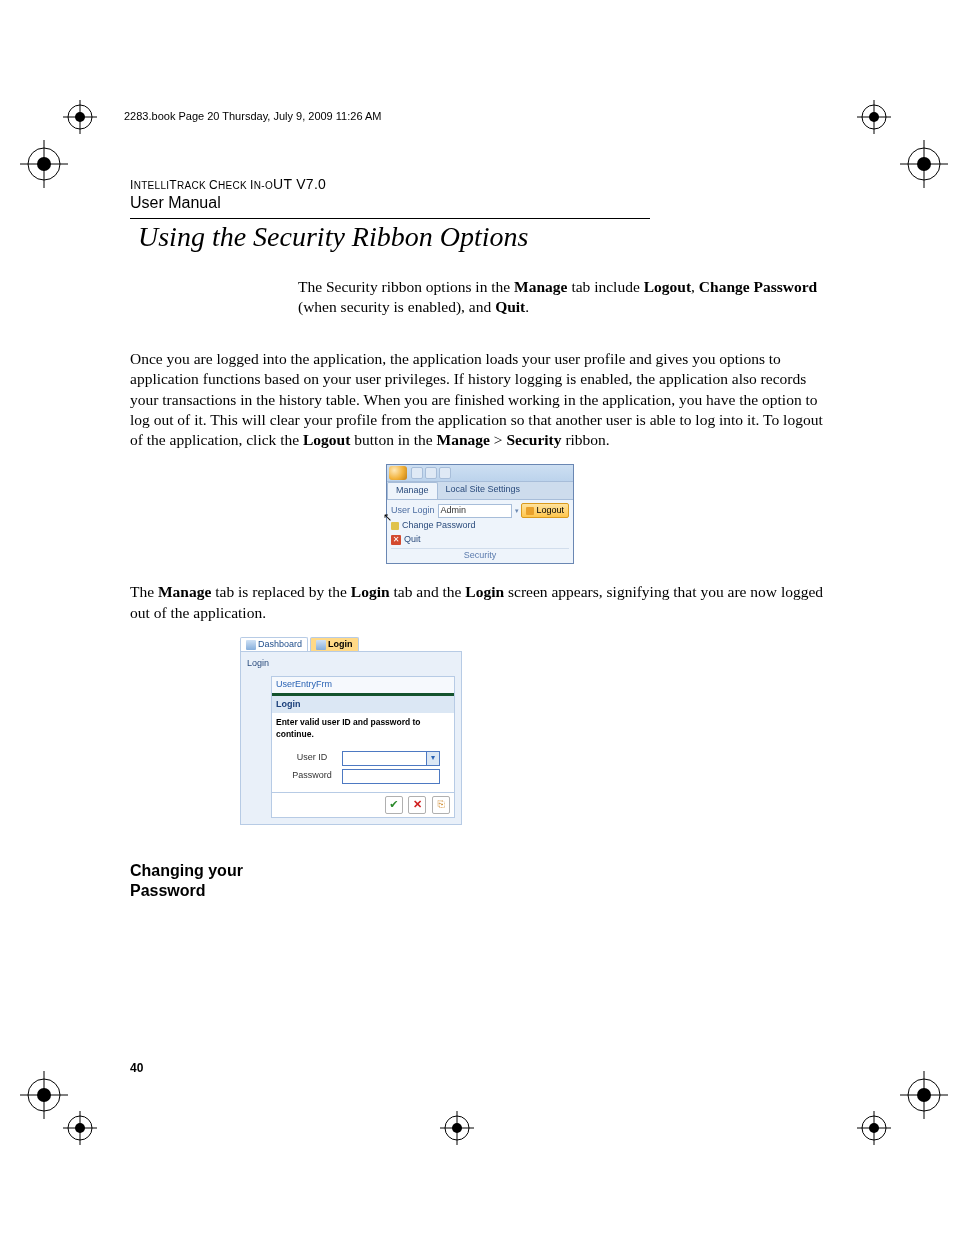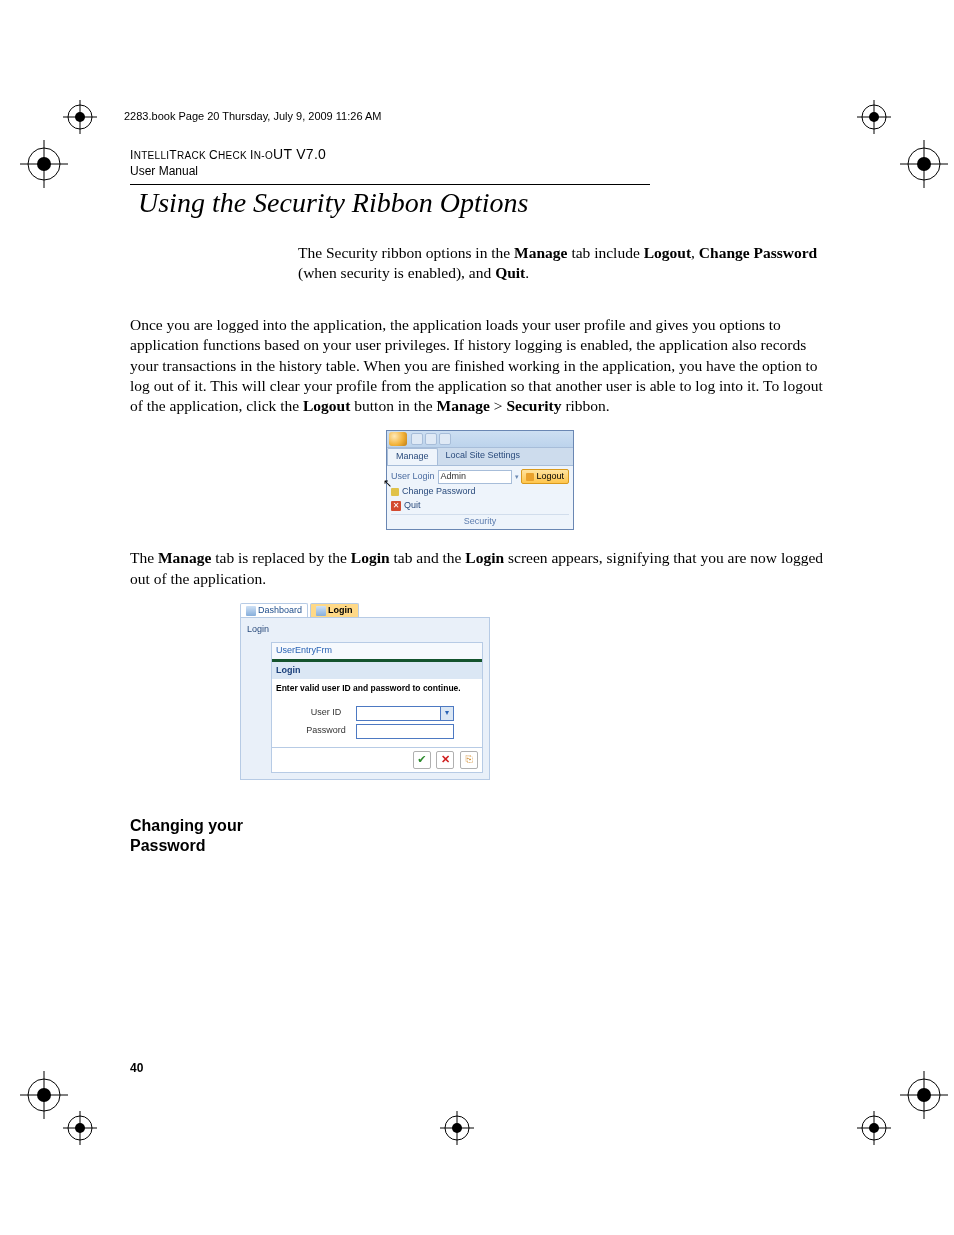--- a/index.html
+++ b/index.html
@@ -26,32 +26,32 @@
   .content {
     position: absolute;
     left: 130px;
     top: 110px;
     width: 700px;
   }
   .bookinfo {
     font-family: Arial, Helvetica, sans-serif;
     font-size: 11px;
     color: #000;
-    margin-bottom: 24px;
+    margin-bottom: 54px;
     margin-left: -6px;
   }
   .doc-header {
     font-family: Arial, Helvetica, sans-serif;
     font-size: 12px;
     letter-spacing: 0.3px;
     margin: 0 0 2px 0;
   }
   .doc-sub {
     font-family: Arial, Helvetica, sans-serif;
-    font-size: 12px;
+    font-size: 16px;
     margin: 0 0 6px 0;
   }
   .title-rule {
     border: none;
     border-top: 1px solid #000;
     margin: 0 0 2px 0;
     width: 520px;
   }
   .page-title {
     font-style: italic;
@@ -197,21 +197,21 @@
   }
   .ribbon-group-label {
     text-align: center;
     color: #5b7bad;
     font-size: 9px;
     border-top: 1px solid #d1ddec;
     margin-top: 2px;
     padding-top: 1px;
   }
   .login-shot {
-    width: 250px;
+    width: 222px;
     font-family: "Segoe UI", Arial, sans-serif;
     font-size: 9px;
     background: #fff;
   }
   .login-tabs {
     display: flex;
     gap: 2px;
     padding: 0;
   }
   .login-tab {

